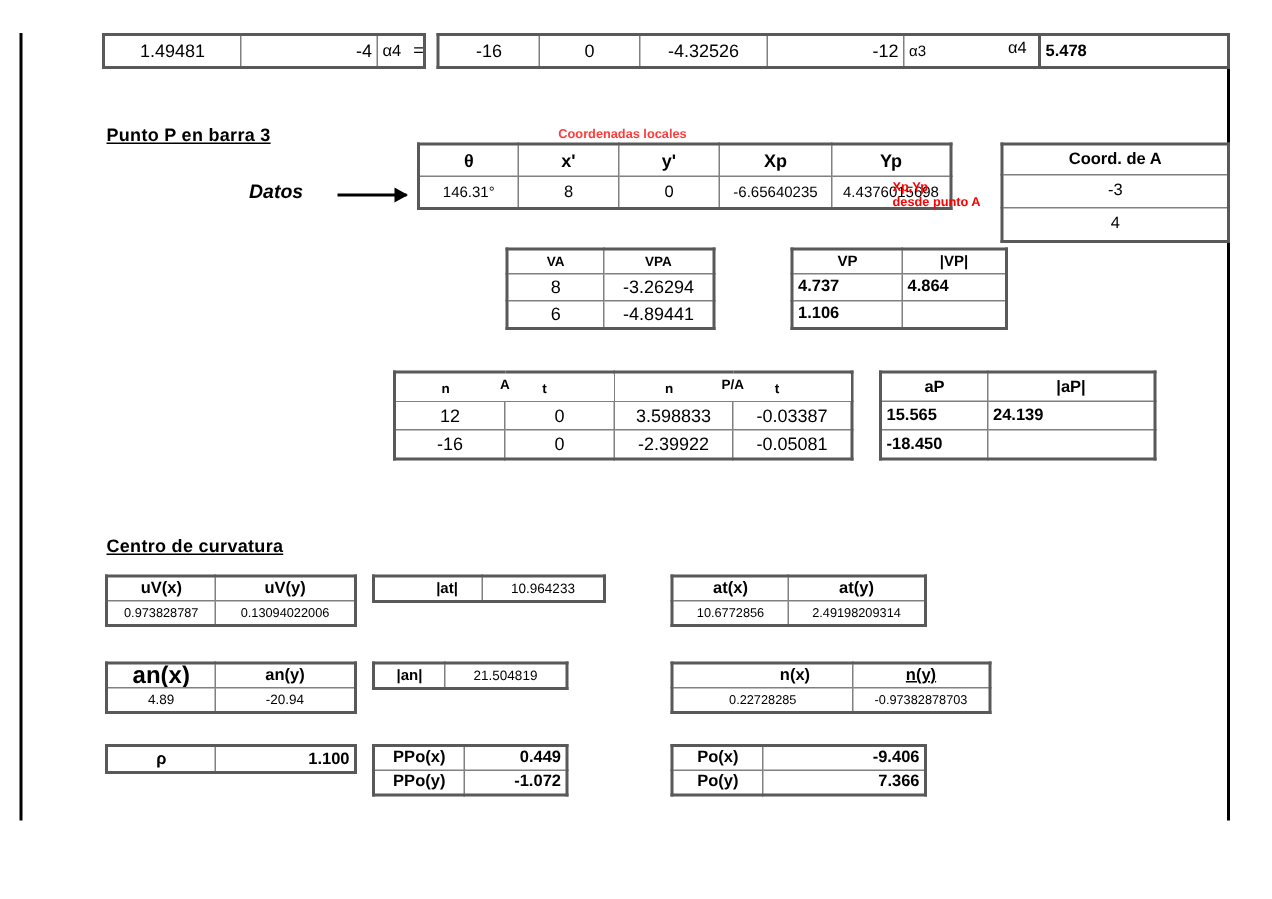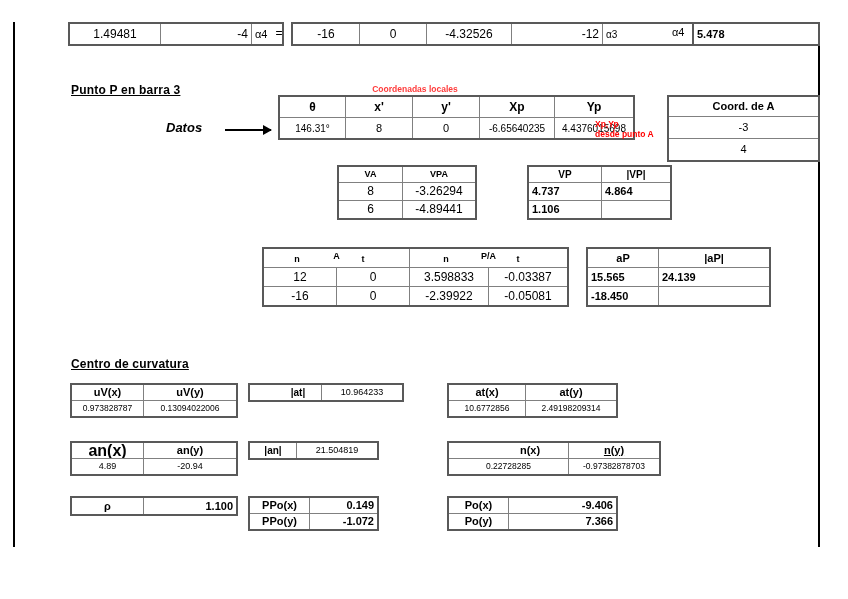--- a/index.html
+++ b/index.html
@@ -331,21 +331,21 @@
       </tr>
     </tbody>
       </table>
   </div>
 
   <div class="abs" style="left:248px;top:496px;">
     <table class="ss thick">
       <tbody>
           <tr>
         <td class="hdr" style="width:53px;height:15px;font-size:11px;">PPo(x)</td>
-        <td class="yellowc" style="width:61px;height:15px;">0.149</td>
+        <td class="yellowc" style="width:61px;height:15px;">0.449</td>
       </tr>
       <tr>
         <td class="hdr" style="height:15px;font-size:11px;">PPo(y)</td>
         <td class="yellowc" style="height:15px;">-1.072</td>
       </tr>
     </tbody>
       </table>
   </div>
 
   <div class="abs" style="left:447px;top:496px;">

